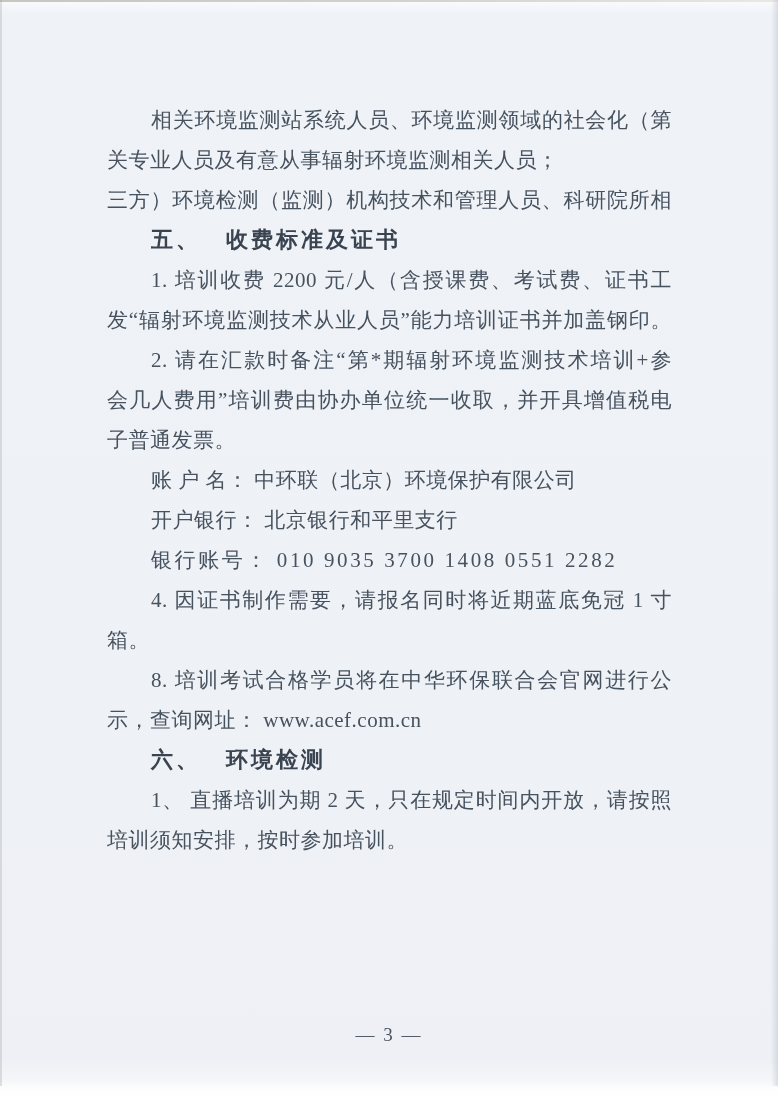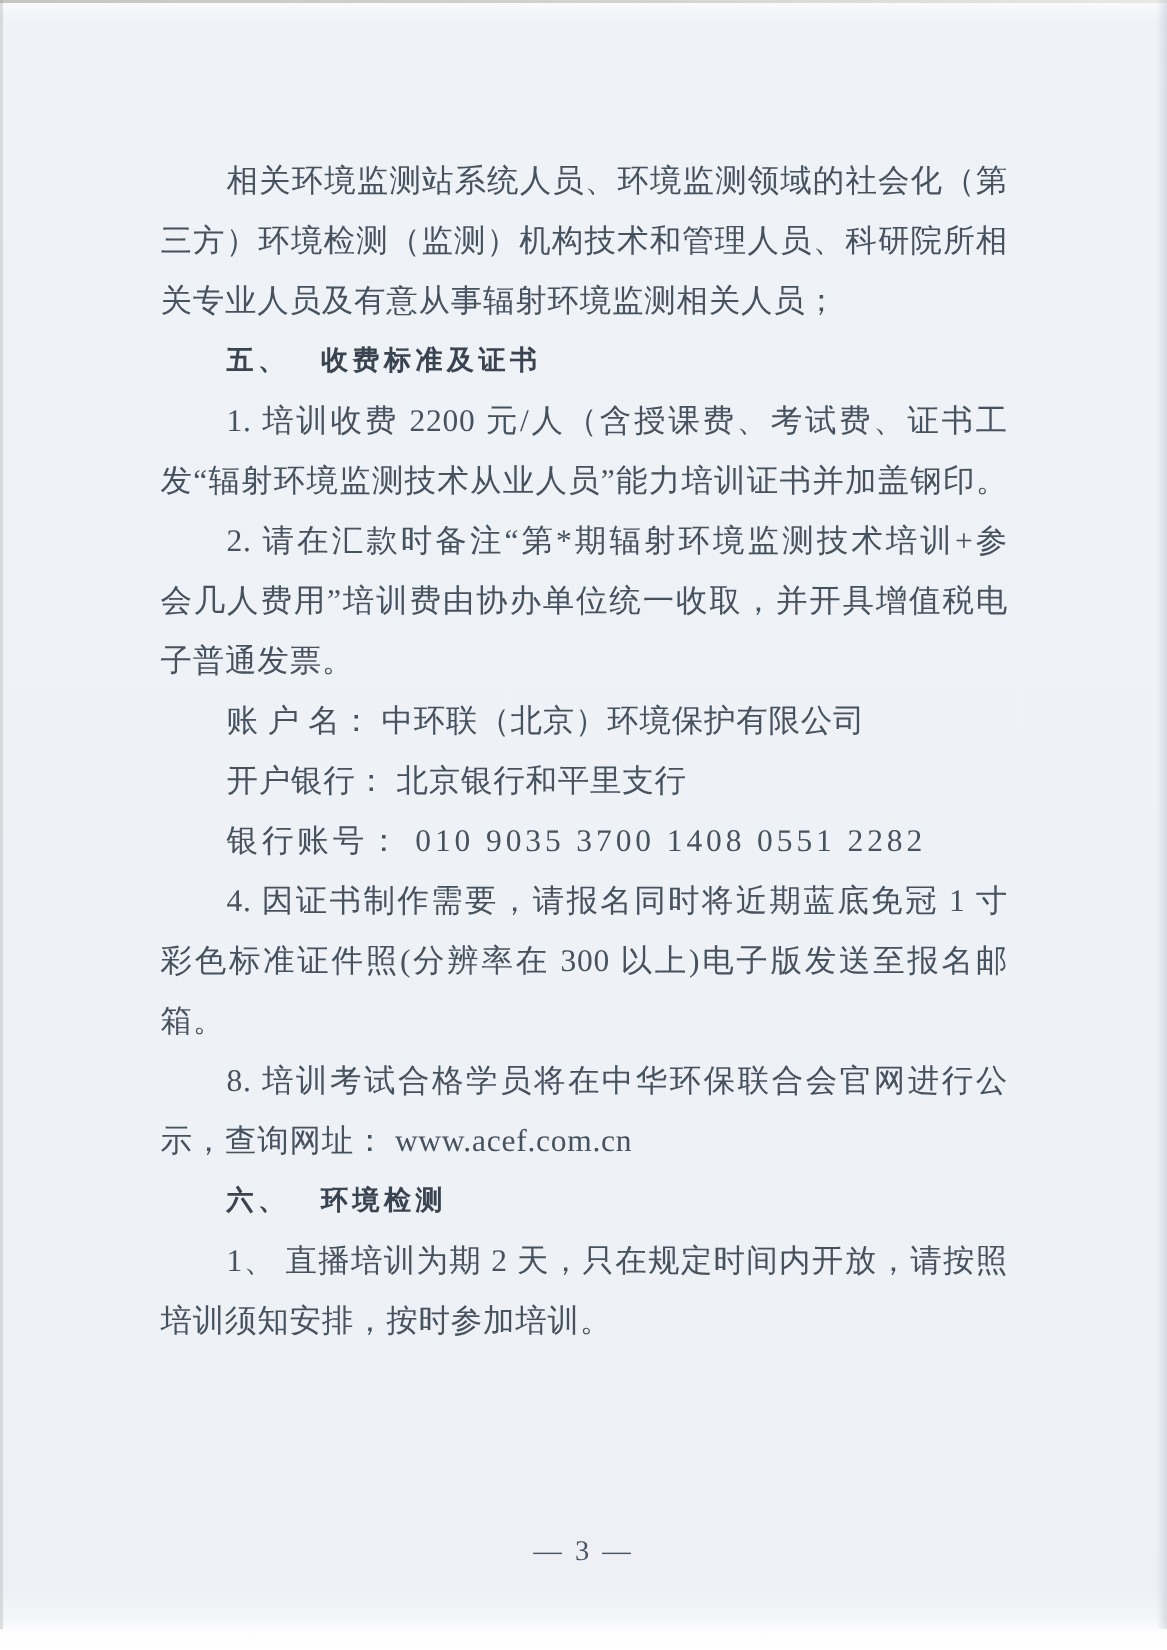--- a/index.html
+++ b/index.html
@@ -56,21 +56,21 @@
   }
   .line.justify {
     text-align: justify;
     text-align-last: justify;
   }
   .line.indent {
     text-indent: 44px;
   }
   .line.line-heading {
     font-weight: bold;
-    font-size: 18px;
+    font-size: 22px;
     letter-spacing: 3px;
     color: #3a4450;
   }
   .line.line-nums {
     letter-spacing: 2.6px;
   }
   .page-number {
     position: absolute;
     top: 1015px;
     left: 0;
@@ -87,33 +87,32 @@
 </head>
 <body>
 
 <div class="page">
   <div class="top-edge"></div>
   <div class="left-edge"></div>
   <div class="right-edge"></div>
 
   <div class="content">
       <div class="line line-body indent justify">相关环境监测站系统人员、环境监测领域的社会化（第</div>
+      <div class="line line-body">关专业人员及有意从事辐射环境监测相关人员；</div>
       <div class="line line-body justify">三方）环境检测（监测）机构技术和管理人员、科研院所相</div>
-      <div class="line line-body">关专业人员及有意从事辐射环境监测相关人员；</div>
       <div class="line line-heading indent">五、　收费标准及证书</div>
       <div class="line line-body indent justify">1. 培训收费 2200 元/人（含授课费、考试费、证书工</div>
       <div class="line line-body justify">发“辐射环境监测技术从业人员”能力培训证书并加盖钢印。</div>
       <div class="line line-body indent justify">2. 请在汇款时备注“第*期辐射环境监测技术培训+参</div>
       <div class="line line-body justify">会几人费用”培训费由协办单位统一收取，并开具增值税电</div>
       <div class="line line-body">子普通发票。</div>
       <div class="line line-body indent">账 户 名： 中环联（北京）环境保护有限公司</div>
       <div class="line line-body indent">开户银行： 北京银行和平里支行</div>
       <div class="line line-nums indent">银行账号： 010 9035 3700 1408 0551 2282</div>
       <div class="line line-body indent justify">4. 因证书制作需要，请报名同时将近期蓝底免冠 1 寸</div>
-      <div class="line line-body justify">彩色标准证件照(分辨率在 300 以上)电子版发送至报名邮</div>
       <div class="line line-body">箱。</div>
       <div class="line line-body indent justify">8. 培训考试合格学员将在中华环保联合会官网进行公</div>
       <div class="line line-body">示，查询网址： www.acef.com.cn</div>
       <div class="line line-heading indent">六、　环境检测</div>
       <div class="line line-body indent justify">1、 直播培训为期 2 天，只在规定时间内开放，请按照</div>
       <div class="line line-body">培训须知安排，按时参加培训。</div>
     </div>
 
   <div class="page-number">— 3 —</div>
 </div>

